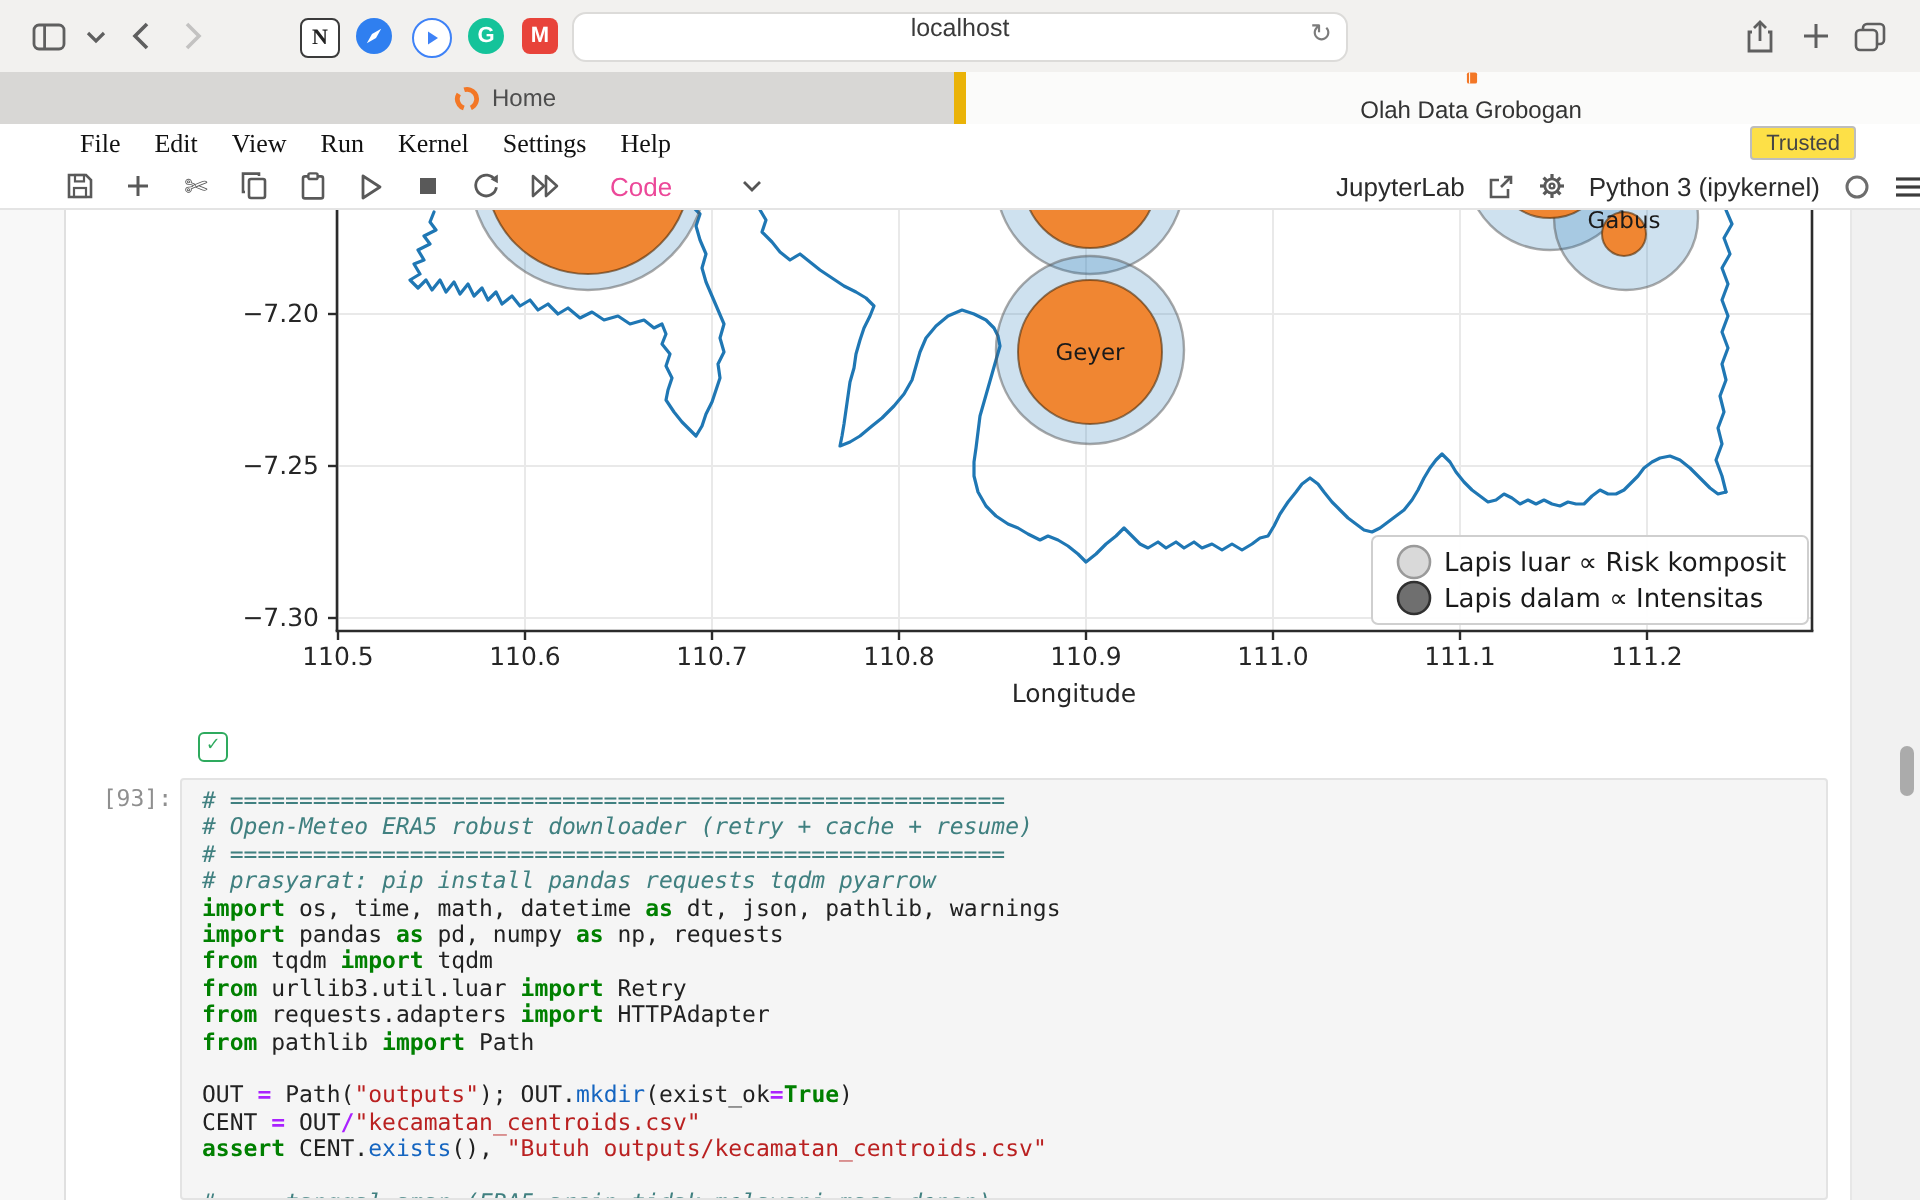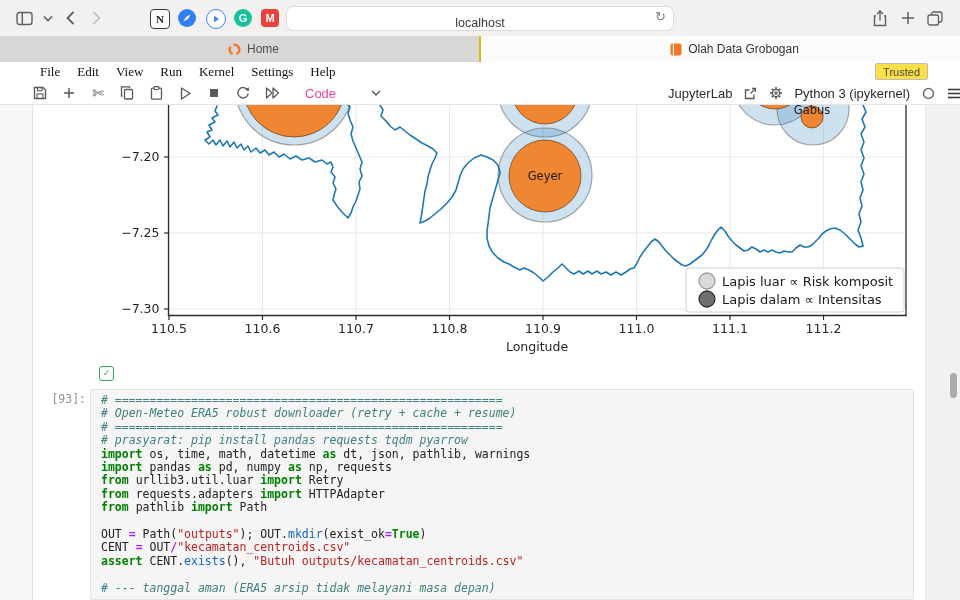--- a/index.html
+++ b/index.html
@@ -4,27 +4,27 @@
 <style>
   html,body{margin:0;padding:0;}
   body{width:960px;height:600px;overflow:hidden;position:relative;background:#fff;
        font-family:"Liberation Sans",sans-serif;-webkit-font-smoothing:antialiased;}
   
   .sb-toolbar{position:absolute;left:0;top:0;width:960px;height:36px;background:#f2f1ef;}
   .tb-btn{position:absolute;top:8px;width:20px;height:20px;display:flex;align-items:center;justify-content:center;color:#5f5f5f;}
   .tb-btn.dim{color:#c3c2c1;}
   .fav{position:absolute;top:9px;width:18px;height:18px;display:flex;align-items:center;justify-content:center;border-radius:4px;font-size:11px;font-weight:bold;}
   .url-bar{position:absolute;left:286px;top:6px;width:386px;height:23px;background:#fff;border:1px solid #dcdbd9;border-radius:7px;
-           display:flex;align-items:flex-end;justify-content:center;font-size:12.5px;color:#3a3a3a;}
+           display:flex;align-items:flex-start;justify-content:center;font-size:12.5px;color:#3a3a3a;}
   .url-refresh{position:absolute;right:7px;top:2px;color:#7c7c7c;font-size:13px;}
   
   .tab-bar{position:absolute;left:0;top:36px;width:960px;height:26px;display:flex;border-bottom:1px solid #c9c8c6;}
   .tab{flex:1;display:flex;align-items:center;justify-content:center;gap:6px;font-size:12px;color:#4d4d4d;padding-left:28px;}
   .tab.inactive{background:#d8d7d5;}
-  .tab.active{background:#fbfbfa;border-left:2px solid #eab308;color:#333;}
+  .tab.active{background:#fbfbfa;border-left:6px solid #eab308;color:#333;flex-direction:column;}
   
   .menubar{position:absolute;left:0;top:62px;width:960px;height:20px;background:#fff;display:flex;align-items:center;padding-left:40px;gap:17px;font-size:13px;color:#111;}
   .menu-item{cursor:default;font-family:Liberation Serif, serif;}
   .trusted{position:absolute;right:32px;top:63px;height:13px;padding:1px 7px;border:1px solid #bdbdbd;border-radius:2px;font-size:11px;color:#454545;background:#fde047;display:flex;align-items:center;}
   
   .jtoolbar{position:absolute;left:0;top:82px;width:960px;height:22px;background:#fff;border-bottom:1px solid #e4e4e4;display:flex;align-items:center;padding-left:32px;gap:13px;color:#595959;}
   .jt-ic{width:16px;height:16px;display:flex;align-items:center;justify-content:center;}
   .celltype{font-size:13px;color:#ec4899;margin-left:12px;}
   .jt-chev{margin-left:22px;color:#555;}
   .jt-right{position:absolute;right:30px;top:0;height:22px;display:flex;align-items:center;gap:10px;font-size:13px;color:#2b2b2b;}
@@ -306,20 +306,21 @@
 
 <div class="prompt">[93]:</div>
 <div class="code-cell">
   <div>
       <div class="cl"><span class="tok-c"># ========================================================</span></div>
       <div class="cl"><span class="tok-c"># Open-Meteo ERA5 robust downloader (retry + cache + resume)</span></div>
       <div class="cl"><span class="tok-c"># ========================================================</span></div>
       <div class="cl"><span class="tok-c"># prasyarat: pip install pandas requests tqdm pyarrow</span></div>
       <div class="cl"><span class="tok-k">import</span><span class="tok-p"> os, time, math, datetime </span><span class="tok-k">as</span><span class="tok-p"> dt, json, pathlib, warnings</span></div>
       <div class="cl"><span class="tok-k">import</span><span class="tok-p"> pandas </span><span class="tok-k">as</span><span class="tok-p"> pd, numpy </span><span class="tok-k">as</span><span class="tok-p"> np, requests</span></div>
+      <div class="cl"><span class="tok-k">from</span><span class="tok-p"> tqdm </span><span class="tok-k">import</span><span class="tok-p"> tqdm</span></div>
       <div class="cl"><span class="tok-k">from</span><span class="tok-p"> urllib3.util.luar </span><span class="tok-k">import</span><span class="tok-p"> Retry</span></div>
       <div class="cl"><span class="tok-k">from</span><span class="tok-p"> requests.adapters </span><span class="tok-k">import</span><span class="tok-p"> HTTPAdapter</span></div>
       <div class="cl"><span class="tok-k">from</span><span class="tok-p"> pathlib </span><span class="tok-k">import</span><span class="tok-p"> Path</span></div>
       <div class="cl">&nbsp;</div>
       <div class="cl"><span class="tok-p">OUT </span><span class="tok-o">=</span><span class="tok-p"> Path(</span><span class="tok-s">"outputs"</span><span class="tok-p">); OUT.</span><span class="tok-m">mkdir</span><span class="tok-p">(exist_ok</span><span class="tok-o">=</span><span class="tok-k">True</span><span class="tok-p">)</span></div>
       <div class="cl"><span class="tok-p">CENT </span><span class="tok-o">=</span><span class="tok-p"> OUT</span><span class="tok-o">/</span><span class="tok-s">"kecamatan_centroids.csv"</span></div>
       <div class="cl"><span class="tok-k">assert</span><span class="tok-p"> CENT.</span><span class="tok-m">exists</span><span class="tok-p">(), </span><span class="tok-s">"Butuh outputs/kecamatan_centroids.csv"</span></div>
       <div class="cl">&nbsp;</div>
       <div class="cl"><span class="tok-c"># --- tanggal aman (ERA5 arsip tidak melayani masa depan)</span></div>
     </div>

